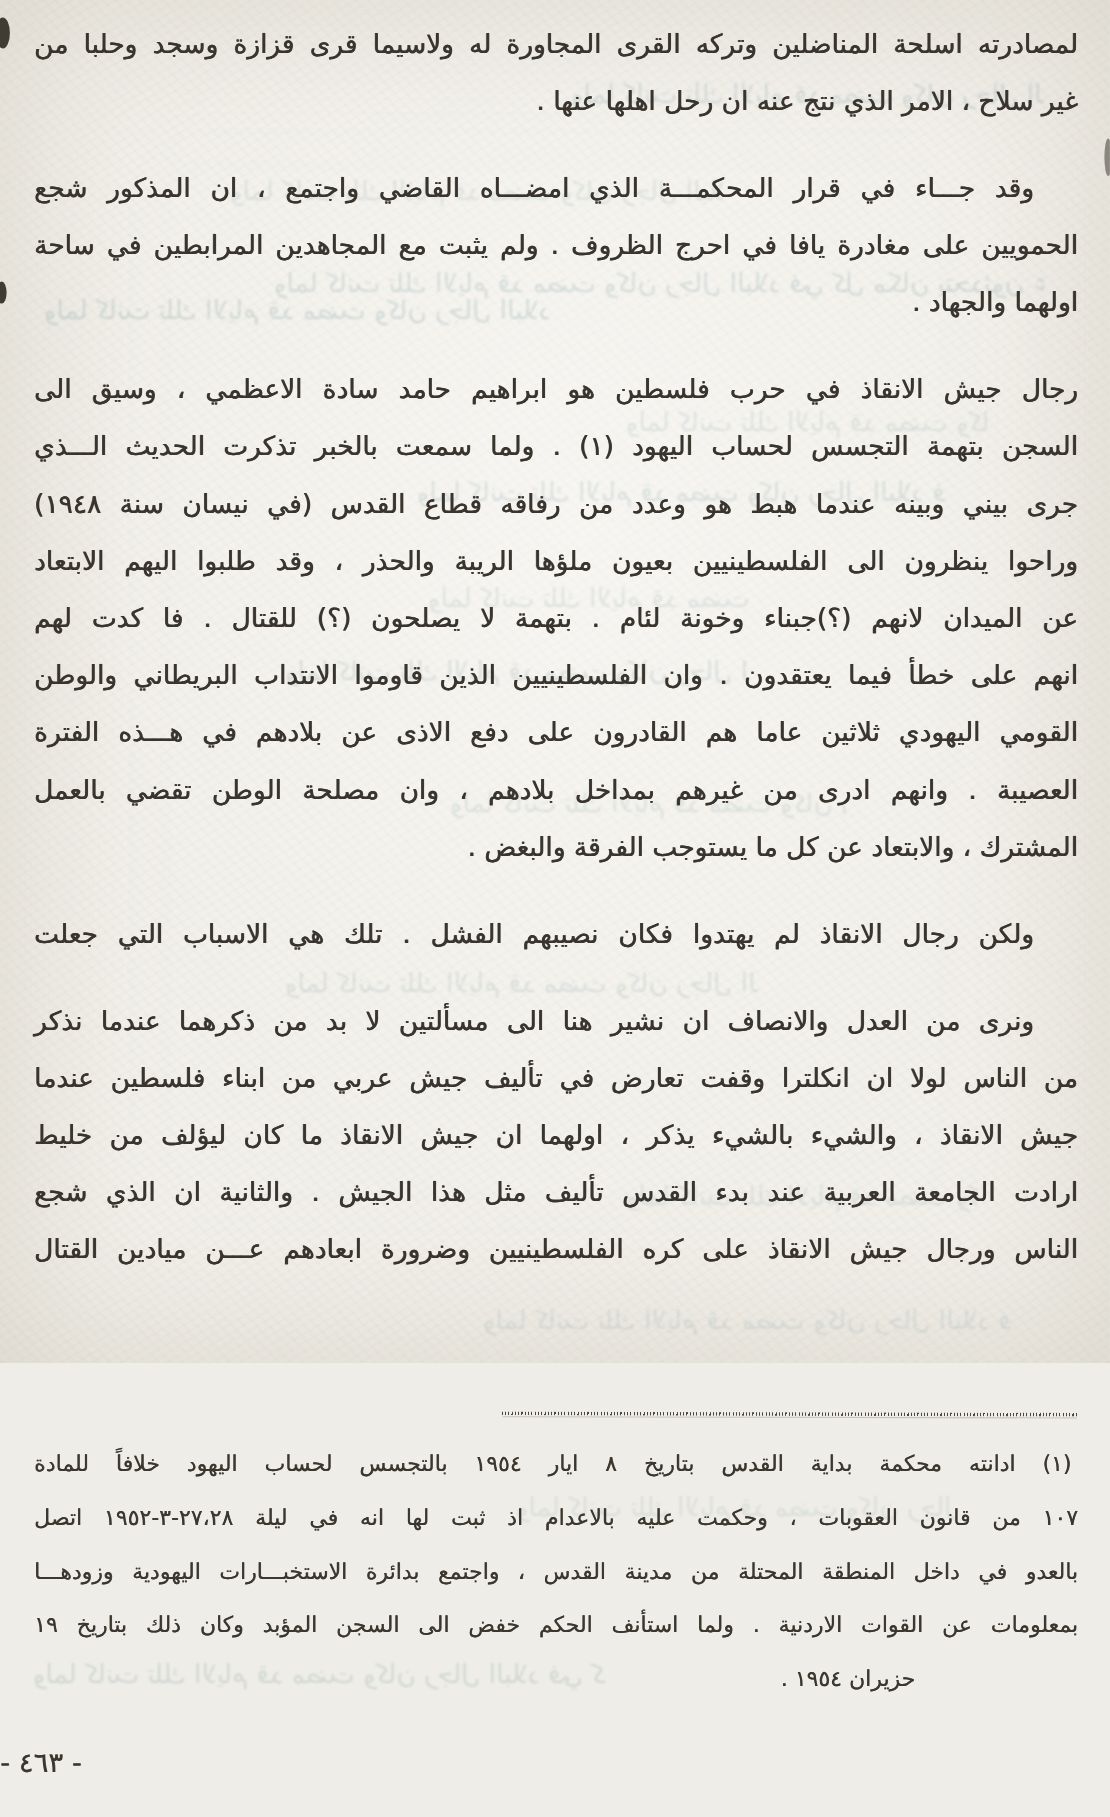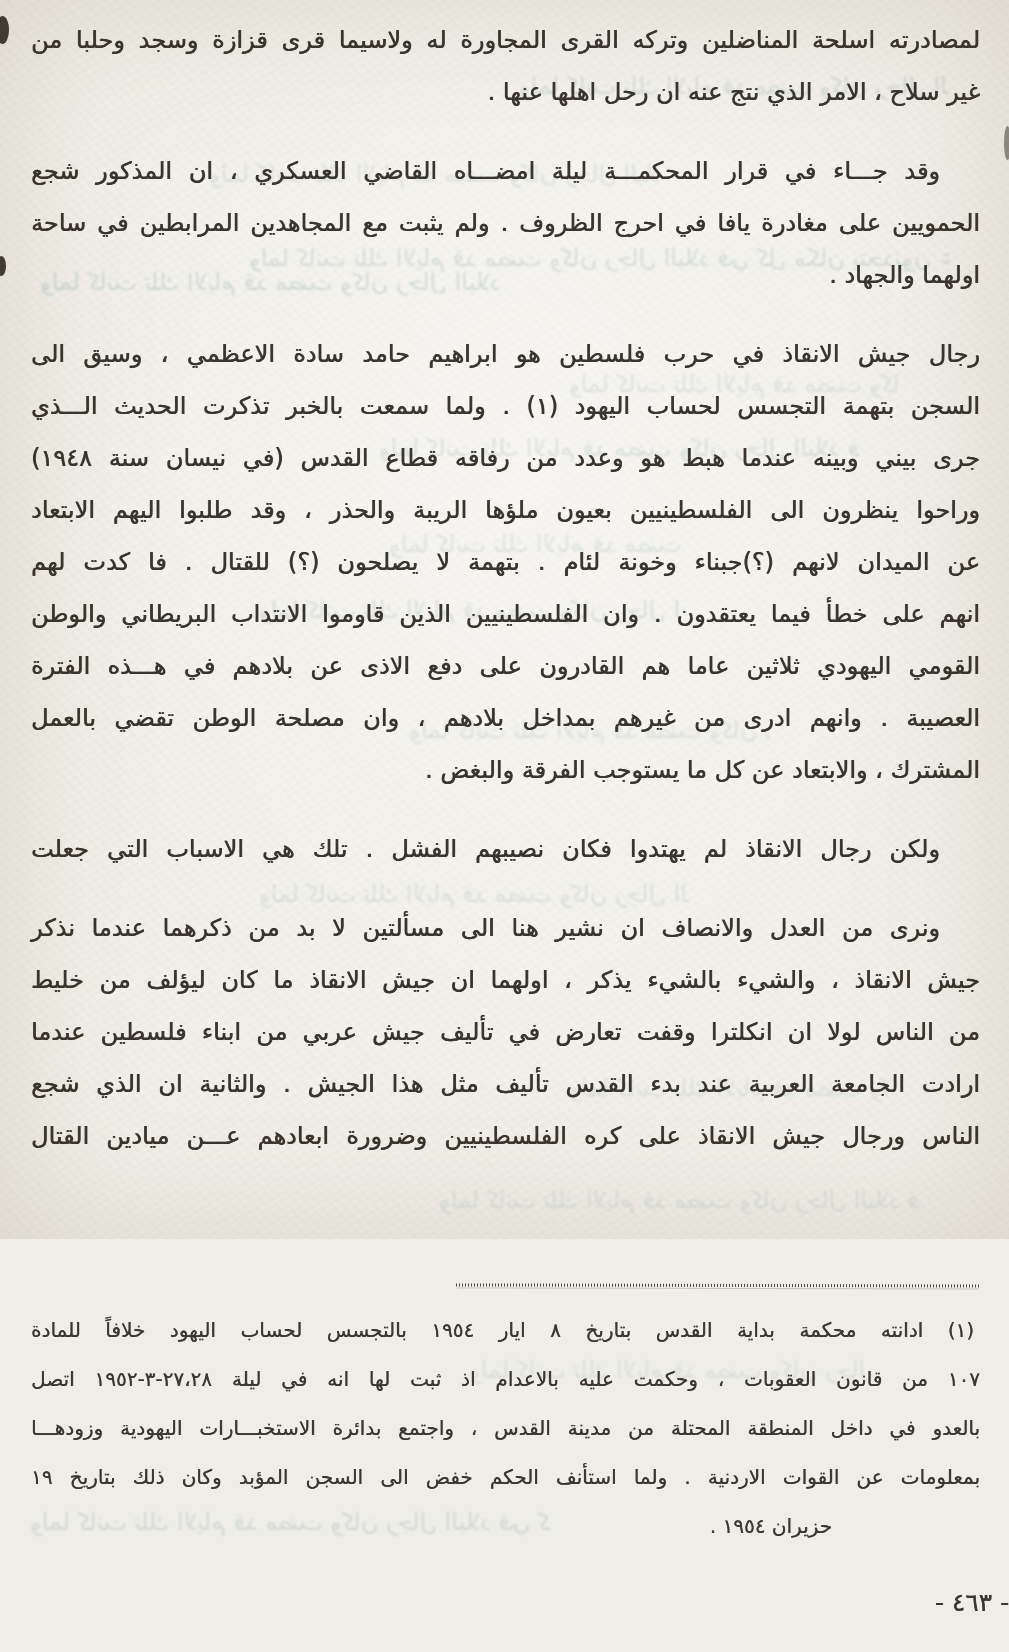--- a/index.html
+++ b/index.html
@@ -47,21 +47,21 @@
     font-size:20px;line-height:49px;
     text-align:justify;text-align-last:justify;
     text-shadow:0.35px 0 0 rgba(47,42,34,0.8);
   }
   .fn-line.end{text-align-last:right;}
   .fn-line.indent{padding-right:6px;}
   .fn-line.pad-r{padding-right:148px;}
   
   .page-number{
     position:absolute;top:1588px;left:0;width:100%;
-    direction:rtl;text-align:right;
+    direction:rtl;text-align:left;
     font-size:25px;letter-spacing:3px;color:#3b372f;
     text-shadow:0.4px 0 0 rgba(47,42,34,0.8);
   }
   
   .ghost{
     position:absolute;direction:rtl;white-space:nowrap;overflow:hidden;
     height:50px;font-size:24px;line-height:48px;
     color:rgba(124,158,166,0.32);
     transform:scaleX(-1);filter:blur(1.15px);
     pointer-events:none;
@@ -97,42 +97,42 @@
   <div class="speck s1"></div>
   <div class="speck s2"></div>
   <div class="speck s3"></div>
 
   <main class="body-text" id="main-text" dir="rtl">
       <div class="para">
         <div class="line">لمصادرته اسلحة المناضلين وتركه القرى المجاورة له ولاسيما قرى قزازة وسجد وحلبا من</div>
         <div class="line end">غير سلاح ، الامر الذي نتج عنه ان رحل اهلها عنها .</div>
       </div>
       <div class="para">
-        <div class="line indent">وقد جـــاء في قرار المحكمـــة ليلة امضـــاه القاضي العسكري ، ان المذكور شجع</div>
+        <div class="line indent">وقد جـــاء في قرار المحكمـــة الذي امضـــاه القاضي واجتمع ، ان المذكور شجع</div>
         <div class="line">الحمويين على مغادرة يافا في احرج الظروف . ولم يثبت مع المجاهدين المرابطين في ساحة</div>
         <div class="line end">اولهما والجهاد .</div>
       </div>
       <div class="para">
         <div class="line">رجال جيش الانقاذ في حرب فلسطين هو ابراهيم حامد سادة الاعظمي ، وسيق الى</div>
         <div class="line">السجن بتهمة التجسس لحساب اليهود (١) . ولما سمعت بالخبر تذكرت الحديث الـــذي</div>
         <div class="line">جرى بيني وبينه عندما هبط هو وعدد من رفاقه قطاع القدس (في نيسان سنة ١٩٤٨)</div>
         <div class="line">وراحوا ينظرون الى الفلسطينيين بعيون ملؤها الريبة والحذر ، وقد طلبوا اليهم الابتعاد</div>
         <div class="line">عن الميدان لانهم (؟)جبناء وخونة لئام . بتهمة لا يصلحون (؟) للقتال . فا كدت لهم</div>
         <div class="line">انهم على خطأ فيما يعتقدون . وان الفلسطينيين الذين قاوموا الانتداب البريطاني والوطن</div>
         <div class="line">القومي اليهودي ثلاثين عاما هم القادرون على دفع الاذى عن بلادهم في هـــذه الفترة</div>
         <div class="line">العصيبة . وانهم ادرى من غيرهم بمداخل بلادهم ، وان مصلحة الوطن تقضي بالعمل</div>
         <div class="line end">المشترك ، والابتعاد عن كل ما يستوجب الفرقة والبغض .</div>
       </div>
       <div class="para">
         <div class="line indent">ولكن رجال الانقاذ لم يهتدوا فكان نصيبهم الفشل . تلك هي الاسباب التي جعلت</div>
       </div>
       <div class="para">
         <div class="line indent">ونرى من العدل والانصاف ان نشير هنا الى مسألتين لا بد من ذكرهما عندما نذكر</div>
+        <div class="line">من الناس لولا ان انكلترا وقفت تعارض في تأليف جيش عربي من ابناء فلسطين عندما</div>
         <div class="line">جيش الانقاذ ، والشيء بالشيء يذكر ، اولهما ان جيش الانقاذ ما كان ليؤلف من خليط</div>
-        <div class="line">من الناس لولا ان انكلترا وقفت تعارض في تأليف جيش عربي من ابناء فلسطين عندما</div>
         <div class="line">ارادت الجامعة العربية عند بدء القدس تأليف مثل هذا الجيش . والثانية ان الذي شجع</div>
         <div class="line">الناس ورجال جيش الانقاذ على كره الفلسطينيين وضرورة ابعادهم عـــن ميادين القتال</div>
       </div>
     </main>
 
   <div class="fn-sep"></div>
   <section class="footnote" id="footnote" dir="rtl">
       <div class="para">
         <div class="fn-line indent">(١) ادانته محكمة بداية القدس بتاريخ ٨ ايار ١٩٥٤ بالتجسس لحساب اليهود خلافاً للمادة</div>
         <div class="fn-line">١٠٧ من قانون العقوبات ، وحكمت عليه بالاعدام اذ ثبت لها انه في ليلة ٢٧،٢٨-٣-١٩٥٢ اتصل</div>

